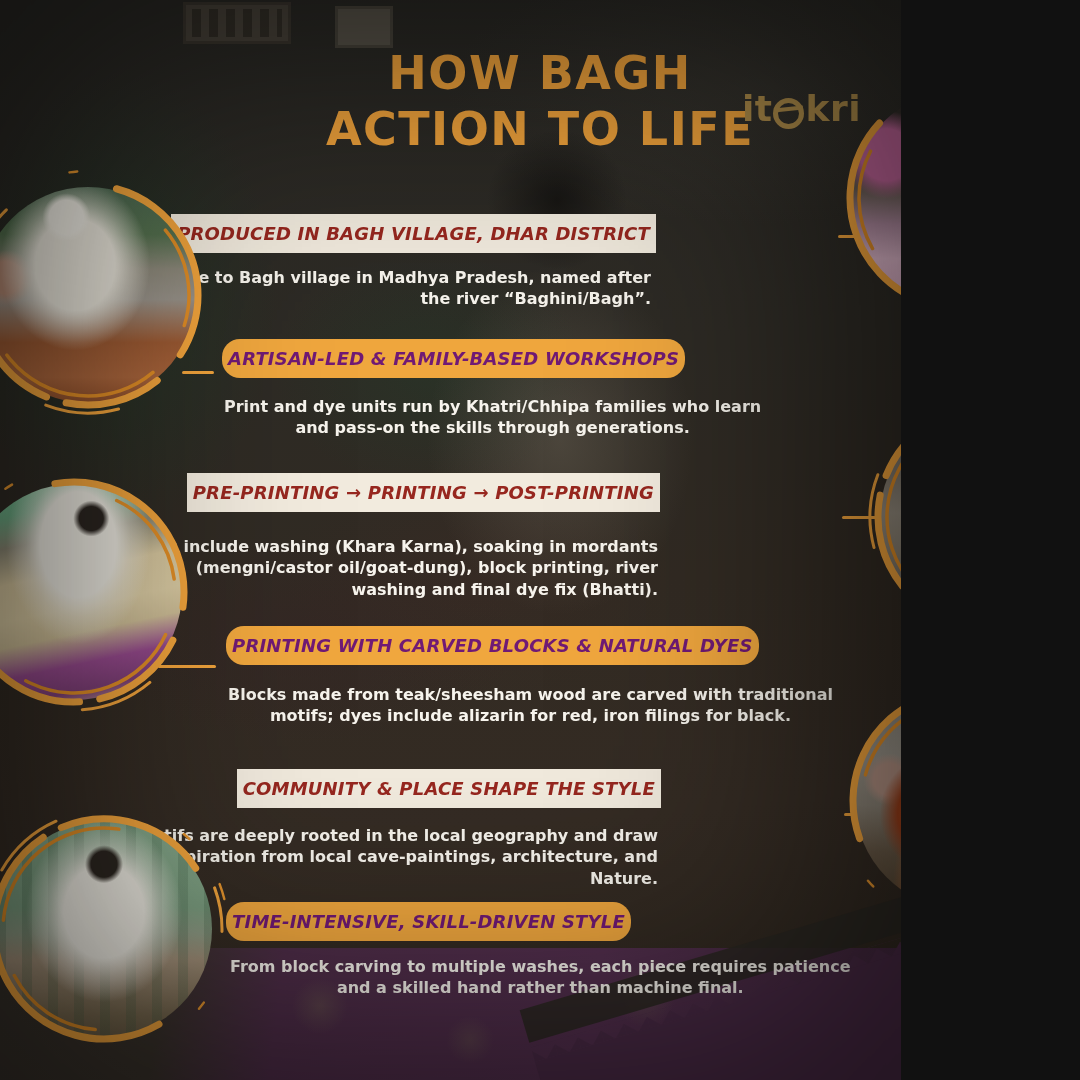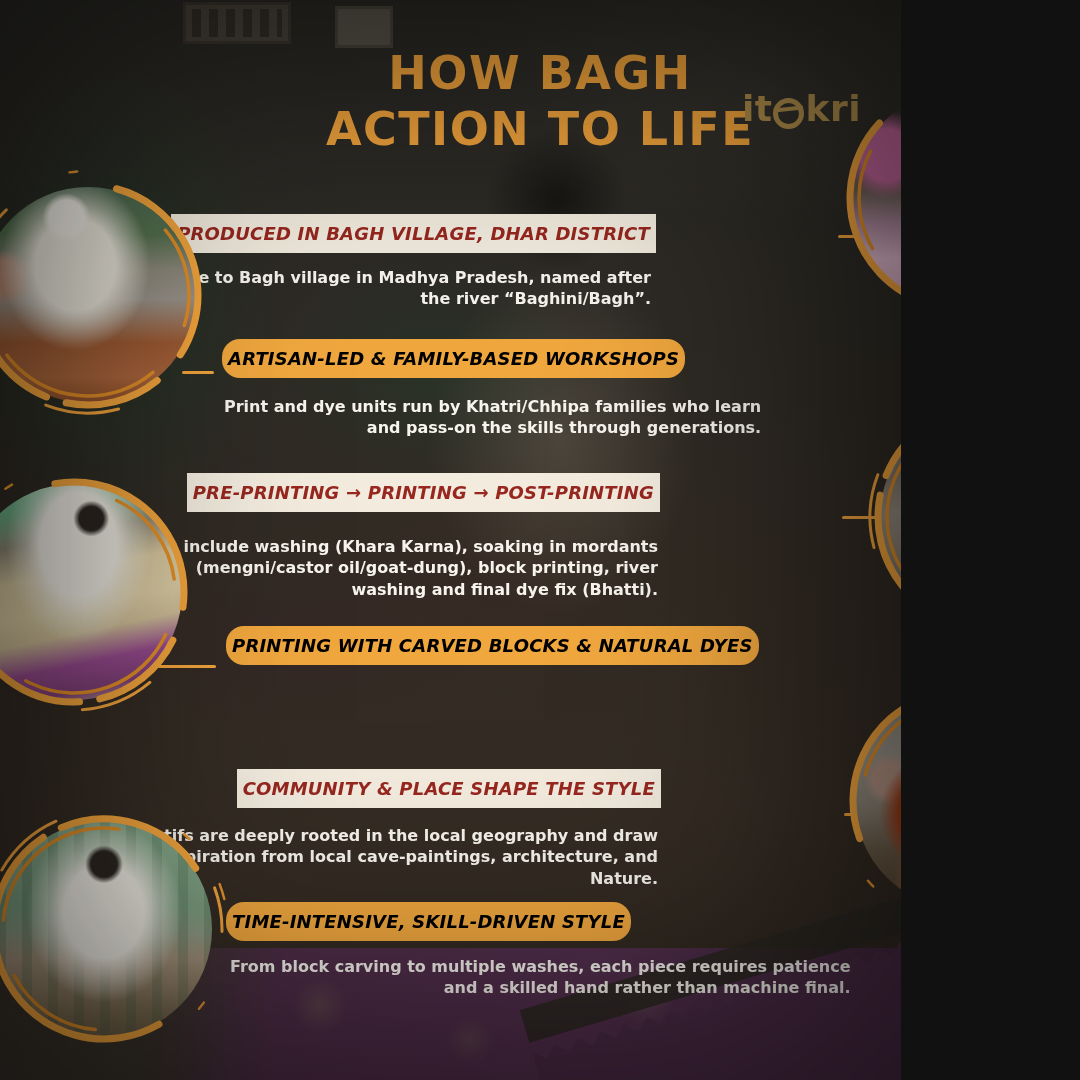--- a/index.html
+++ b/index.html
@@ -50,25 +50,25 @@
   .logo{position:absolute;top:40px;right:40px;color:#B3904C;font-weight:700;font-size:36px;
     letter-spacing:.5px;display:flex;align-items:flex-end;margin-top:48px;}
   .logo-o{display:inline-block;width:21px;height:21px;border:5px solid currentColor;border-radius:50%;
     margin:6px 1px 0 1px;position:relative;}
   .logo-o::after{content:"";position:absolute;left:-4px;right:-4px;top:4px;height:4px;
     background:currentColor;transform:rotate(-6deg);}
   
   .banner{position:absolute;padding:9px 6px;font-style:italic;font-weight:700;font-size:18px;
     letter-spacing:.2px;color:#97271F;white-space:nowrap;}
   .banner.cream{background:#F2EBDE;}
-  .banner.orange{background:#F0A73E;color:#000000;border-radius:18px;}
+  .banner.orange{background:#F0A73E;color:#701a75;border-radius:18px;}
   .body-text{position:absolute;margin:0;color:#F7F4ED;font-weight:700;font-size:16px;
     line-height:1.34;white-space:pre-line;}
   .al-r{text-align:right;}
-  .al-l{text-align:right;}
+  .al-l{text-align:center;}
   .b1{top:214px;right:245px;}
   .t1{top:267px;right:250px;}
   .b2{top:339px;left:222px;}
   .t2{top:396px;left:224px;}
   .b3{top:473px;right:241px;margin-left:20px;}
   .t3{top:536px;right:243px;margin-left:44px;}
   .b4{top:626px;left:226px;}
   .t4{top:684px;left:228px;}
   .b5{top:769px;right:240px;}
   .t5{top:825px;right:243px;}
@@ -172,20 +172,22 @@
   <div class="banner cream b3">
     <span>PRE-PRINTING → PRINTING → POST-PRINTING</span>
   </div>
   <p class="body-text al-r t3">Steps include washing (Khara Karna), soaking in mordants
 (mengni/castor oil/goat-dung), block printing, river
 washing and final dye fix (Bhatti).</p>
 
   <div class="banner orange b4">
     <span>PRINTING WITH CARVED BLOCKS &amp; NATURAL DYES</span>
   </div>
+  <p class="body-text al-l t4">Blocks made from teak/sheesham wood are carved with traditional
+motifs; dyes include alizarin for red, iron filings for black.</p>
 
   <div class="banner cream b5">
     <span>COMMUNITY &amp; PLACE SHAPE THE STYLE</span>
   </div>
   <p class="body-text al-r t5">Motifs are deeply rooted in the local geography and draw
 inspiration from local cave-paintings, architecture, and
 Nature.</p>
 
   <div class="banner orange b6">
     <span>TIME-INTENSIVE, SKILL-DRIVEN STYLE</span>

